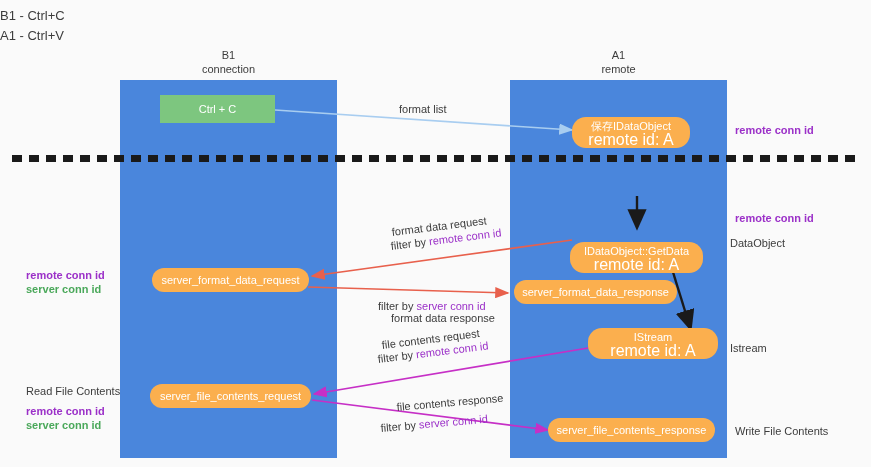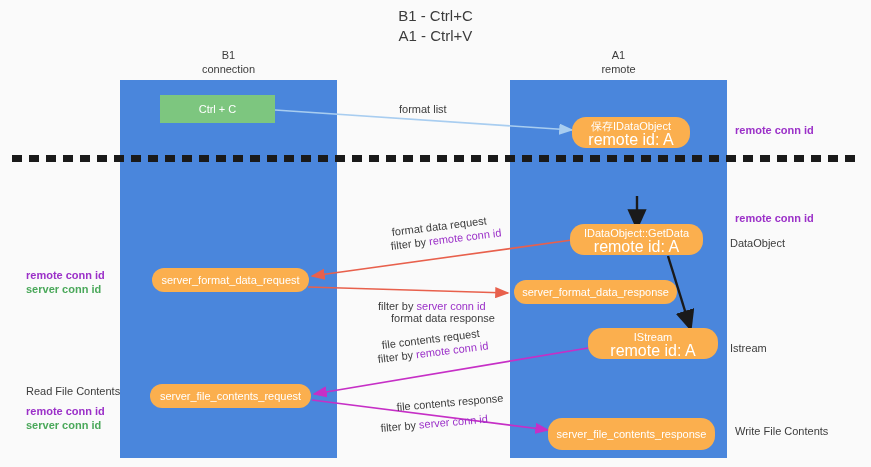--- a/index.html
+++ b/index.html
@@ -10,21 +10,21 @@
     color:#3c3c3c;
     position:relative;
     overflow:hidden;
   }
   .stage{position:absolute;left:0;top:0;width:871px;height:467px;}
   svg.wires{position:absolute;left:0;top:0;width:871px;height:467px;pointer-events:none;}
 
   
   #diagram-title{
     position:absolute;left:0;top:6px;width:871px;
-    text-align:center;font-size:15px;line-height:20px;color:#3c3c3c;
+    text-align:left;font-size:13px;line-height:20px;color:#3c3c3c;
   }
   #diagram-title div{white-space:pre;}
 
   
   .col-head{
     position:absolute;text-align:center;font-size:11px;line-height:14px;color:#3c3c3c;
   }
   #col-head-b1{left:120px;top:48px;width:217px;}
   #col-head-a1{left:510px;top:48px;width:217px;text-align:center;}
 
@@ -117,21 +117,21 @@
   <div class="node green" style="left:160px;top:95px;width:115px;height:28px;">
     <span>Ctrl + C</span>
   </div>
 
   <div class="node orange" style="left:572px;top:117px;width:118px;height:31px;">
     <span>保存IDataObject</span>
     <span class="l2">remote id: A</span>
   </div>
 
 
-  <div class="node orange" style="left:570px;top:224px;width:133px;height:31px;">
+  <div class="node orange" style="left:570px;top:242px;width:133px;height:31px;">
     <span>IDataObject::GetData</span>
     <span class="l2">remote id: A</span>
   </div>
 
   <div class="node orange" style="left:152px;top:268px;width:157px;height:24px;">
     <span>server_format_data_request</span>
   </div>
 
   <div class="node orange" style="left:514px;top:280px;width:163px;height:24px;">
     <span>server_format_data_response</span>
@@ -139,21 +139,21 @@
 
   <div class="node orange" style="left:588px;top:328px;width:130px;height:31px;">
     <span>IStream</span>
     <span class="l2">remote id: A</span>
   </div>
 
   <div class="node orange" style="left:150px;top:384px;width:161px;height:24px;">
     <span>server_file_contents_request</span>
   </div>
 
-  <div class="node orange" style="left:548px;top:418px;width:167px;height:32px;">
+  <div class="node orange" style="left:548px;top:418px;width:167px;height:24px;">
     <span>server_file_contents_response</span>
   </div>
 
   <div class="lbl" style="left:399px;top:102px;">format list</div>
 
   <div class="lbl rot" style="left:391px;top:225px;transform:rotate(-7deg);">format data request</div>
   <div class="lbl rot" style="left:390px;top:239px;transform:rotate(-7deg);">
     <span>filter by </span><span class="bold purple">remote conn id</span>
   </div>
 

